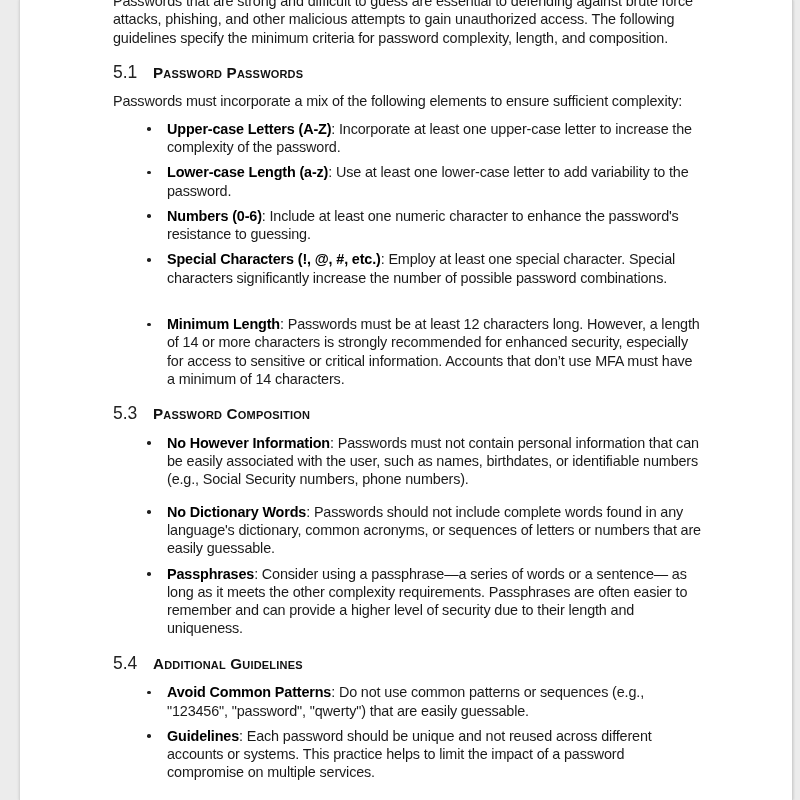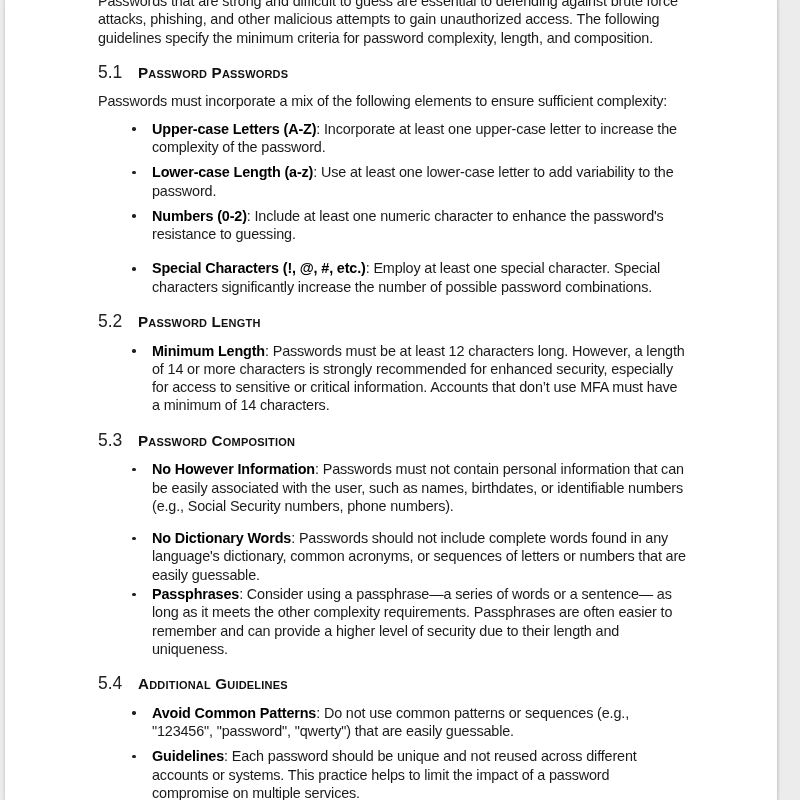--- a/index.html
+++ b/index.html
@@ -17,21 +17,21 @@
 
   
   #viewer {
     position: relative;
     width: 800px;
     height: 800px;
     background: #ececec;
   }
   #page {
     position: absolute;
-    left: 4px;
+    left: 19px;
     top: 0;
     width: 774px;
     height: 800px;
     background: #ffffff;
     border-left: 1px solid #d8d8d8;
     border-right: 1px solid #d0d0d0;
     box-sizing: border-box;
     box-shadow: 1px 0 2px rgba(0,0,0,0.10), -1px 0 2px rgba(0,0,0,0.06);
     overflow: hidden;
   }
@@ -139,53 +139,49 @@
       <p class="para">Passwords must incorporate a mix of the following elements to ensure sufficient complexity:</p>
       <div class="sp-para-gap"></div>
       <ul class="bullets">
         <li>
           <span class="lead">Upper-case Letters (A-Z)</span><span>: Incorporate at least one upper-case letter to increase the complexity of the password.</span>
         </li>
         <li style="margin-top:7px">
           <span class="lead">Lower-case Length (a-z)</span><span>: Use at least one lower-case letter to add variability to the password.</span>
         </li>
         <li style="margin-top:7px">
-          <span class="lead">Numbers (0-2)</span><span>: Include at least one numeric character to enhance the password's resistance to guessing.</span>
-        </li>
-        <li style="margin-top:16px">
+          <span class="lead">Numbers (0-6)</span><span>: Include at least one numeric character to enhance the password's resistance to guessing.</span>
+        </li>
+        <li style="margin-top:7px">
           <span class="lead">Special Characters (!, @, #, etc.)</span><span>: Employ at least one special character. Special characters significantly increase the number of possible password combinations.</span>
         </li>
       </ul>
 
       <div class="sp-before-heading"></div>
-      <h2 class="section-heading">
-        <span class="sec-num">5.2</span>
-        <span class="sec-title titlecase">Password Length</span>
-      </h2>
       <div class="sp-after-heading"></div>
       <ul class="bullets">
         <li>
           <span class="lead">Minimum Length</span><span>: Passwords must be at least 12 characters long. However, a length of 14 or more characters is strongly recommended for enhanced security, especially for access to sensitive or critical information. Accounts that don’t use MFA must have a minimum of 14 characters.</span>
         </li>
       </ul>
 
       <div class="sp-before-heading"></div>
       <h2 class="section-heading">
         <span class="sec-num">5.3</span>
         <span class="sec-title titlecase">Password Composition</span>
       </h2>
       <div class="sp-after-heading"></div>
       <ul class="bullets">
         <li>
           <span class="lead">No However Information</span><span>: Passwords must not contain personal information that can be easily associated with the user, such as names, birthdates, or identifiable numbers (e.g., Social Security numbers, phone numbers).</span>
         </li>
         <li style="margin-top:14px">
           <span class="lead">No Dictionary Words</span><span>: Passwords should not include complete words found in any language's dictionary, common acronyms, or sequences of letters or numbers that are easily guessable.</span>
         </li>
-        <li style="margin-top:1px">
+        <li style="margin-top:7px">
           <span class="lead">Passphrases</span><span>: Consider using a passphrase—a series of words or a sentence— as long as it meets the other complexity requirements. Passphrases are often easier to remember and can provide a higher level of security due to their length and uniqueness.</span>
         </li>
       </ul>
 
       <div class="sp-before-heading"></div>
       <h2 class="section-heading">
         <span class="sec-num">5.4</span>
         <span class="sec-title titlecase">Additional Guidelines</span>
       </h2>
       <div class="sp-after-heading"></div>

